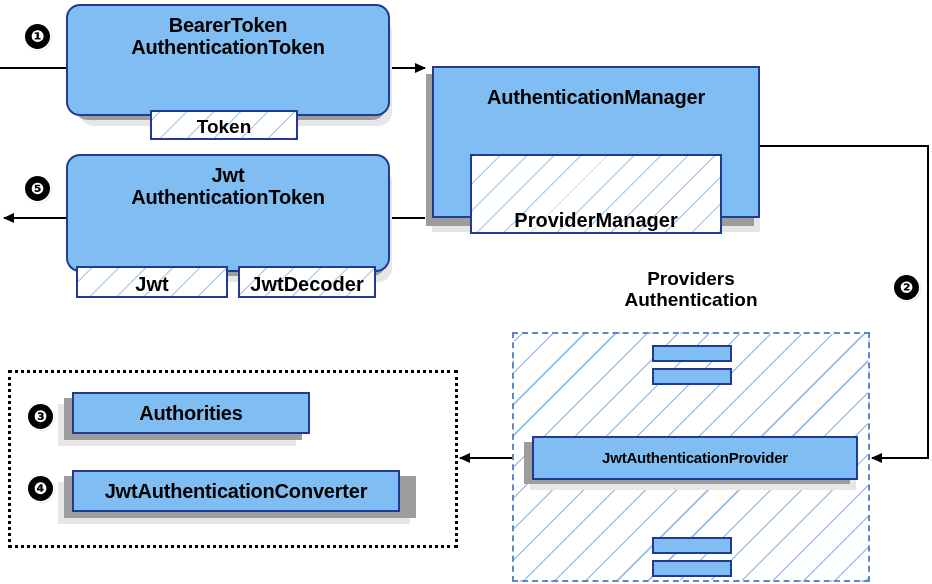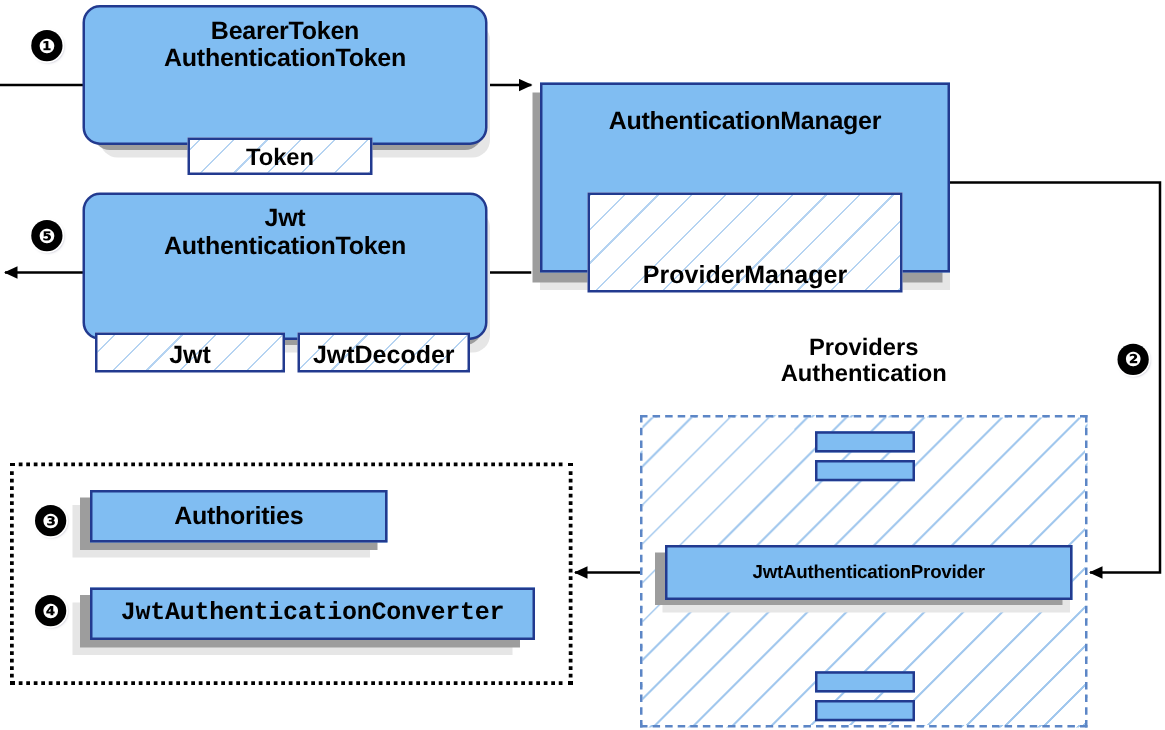--- a/index.html
+++ b/index.html
@@ -248,22 +248,22 @@
     <div class="shadow-near" style="left:64px; top:398px; width:238px; height:42px;"></div>
     <div class="node" style="left:72px; top:392px; width:238px; height:42px;
                 justify-content:center;">
       <div class="node-title" style="font-size:20px;">Authorities</div>
     </div>
   </div>
 
   <div>
     <div class="shadow-far" style="left:58px; top:482px; width:352px; height:42px;"></div>
     <div class="shadow-near" style="left:64px; top:476px; width:352px; height:42px;"></div>
-    <div class="node" style="left:72px; top:470px; width:356px; height:42px;
-                justify-content:center;font-family:Liberation Mono, monospace;">
+    <div class="node" style="left:72px; top:470px; width:328px; height:42px;
+                justify-content:center;">
       <div class="node-title" style="font-size:20px;">JwtAuthenticationConverter</div>
     </div>
   </div>
 
   <div class="badge" style="left:25px; top:24px;">❶</div>
   <div class="badge" style="left:894px; top:275px;">❷</div>
   <div class="badge" style="left:28px; top:404px;">❸</div>
   <div class="badge" style="left:28px; top:476px;">❹</div>
   <div class="badge" style="left:25px; top:176px;">❺</div>
 

